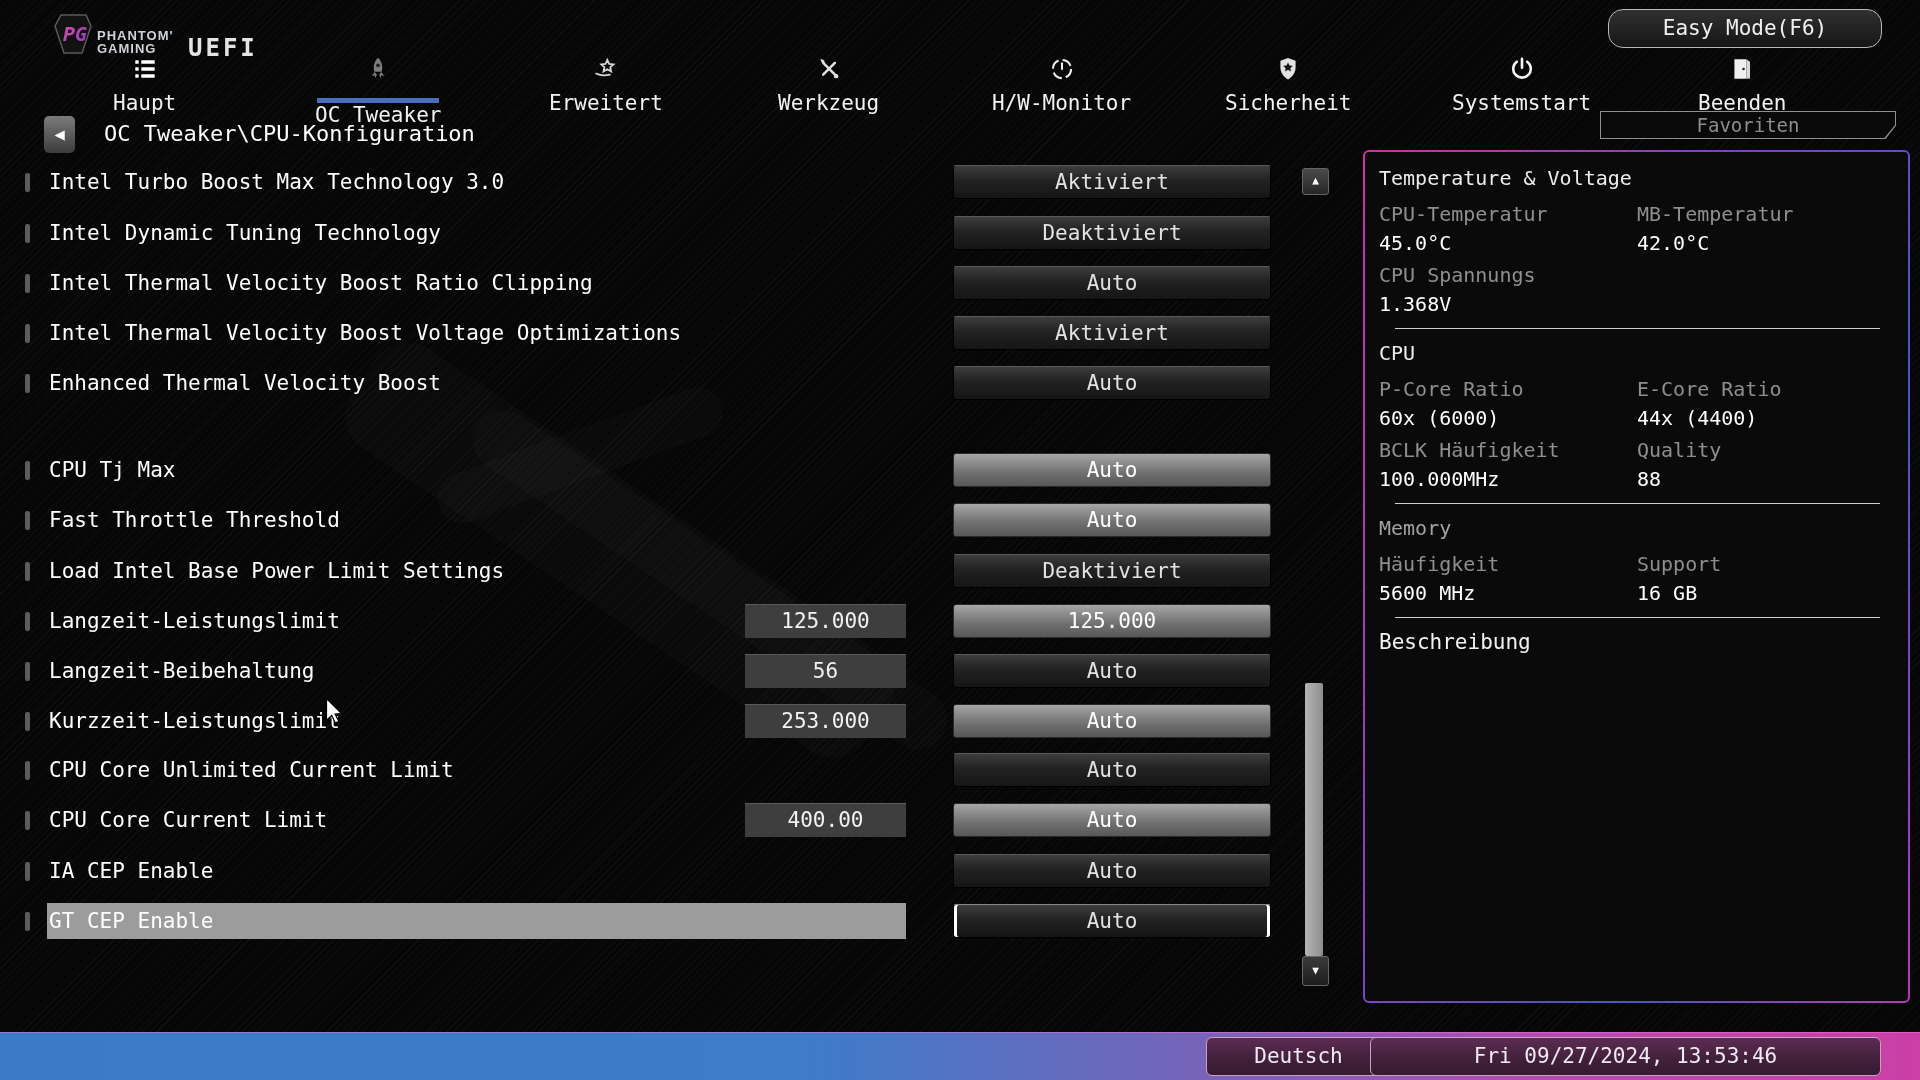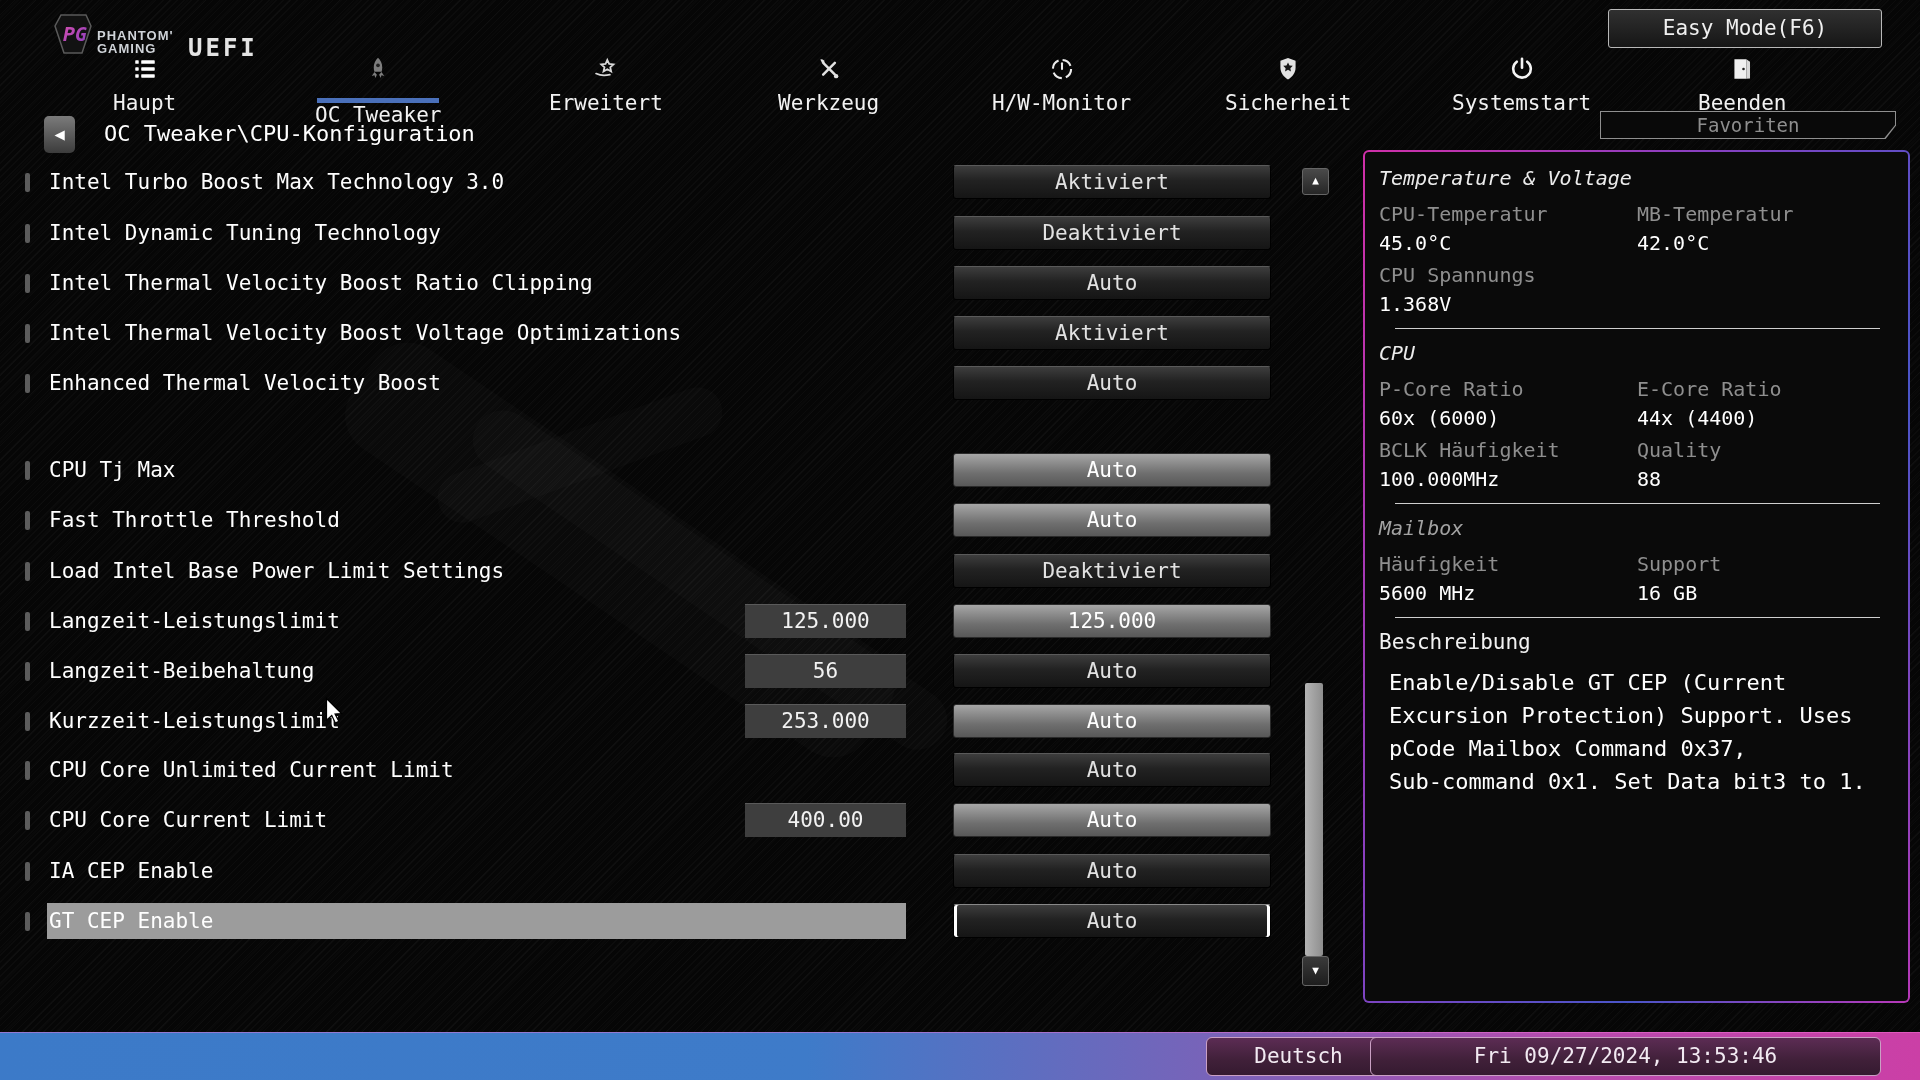--- a/index.html
+++ b/index.html
@@ -12,21 +12,21 @@
   .ghost{position:absolute;background:rgba(255,255,255,0.02);transform:rotate(-56deg);border-radius:40px;pointer-events:none;}
   .g1{left:560px;top:240px;width:120px;height:620px;}
   .g2{left:680px;top:300px;width:60px;height:560px;}
   .g3{left:430px;top:430px;width:300px;height:50px;transform:rotate(-20deg);}
 
   
   .logo{position:absolute;left:52px;top:12px;}
   .brandtxt{position:absolute;left:97px;top:29px;font-family:"Liberation Sans",sans-serif;
     font-size:13px;font-weight:bold;letter-spacing:1px;color:#cfd3d8;line-height:13px;}
   .uefi{position:absolute;left:188px;top:34px;font-size:24px;font-weight:bold;letter-spacing:3px;color:#e4e4e4;}
-  .easy-btn{position:absolute;left:1608px;top:9px;width:272px;height:37px;border:1px solid #b8b8b8;border-radius:3px;
+  .easy-btn{position:absolute;left:1608px;top:9px;width:272px;height:37px;border:1px solid #b8b8b8;border-radius:15px;
     background:linear-gradient(180deg,#303030,#161616);color:#f0f0f0;font-size:21px;text-align:center;line-height:36px;}
   .tab{position:absolute;top:56px;height:38px;display:flex;align-items:center;gap:9px;font-size:21px;color:#f2f2f2;flex-direction:column;}
   .tab .ic{width:26px;height:26px;display:inline-block;}
   .tab .ul{position:absolute;left:50%;transform:translateX(-50%);bottom:-9px;width:122px;height:5px;background:#4a70ba;}
   
   .back-btn{position:absolute;left:44px;top:116px;width:31px;height:37px;border-radius:5px;
     background:linear-gradient(180deg,#7b7b7b,#3c3c3c);color:#fff;font-size:17px;text-align:center;line-height:36px;}
   .crumb{position:absolute;left:104px;top:121px;font-size:22px;color:#fff;}
   .fav{position:absolute;left:1600px;top:111px;width:296px;height:28px;background:#8f8f8f;
     clip-path:polygon(0 0,100% 0,100% 52%,96.5% 100%,0 100%);}
@@ -54,21 +54,21 @@
     border:1px solid #666;border-radius:3px;color:#fff;font-size:11px;text-align:center;line-height:24px;}
   .sb-thumb{position:absolute;left:1305px;top:683px;width:18px;height:273px;border-radius:2px;
     background:linear-gradient(90deg,#b4b4b4,#8e8e8e);}
   .sb-down{position:absolute;left:1302px;top:956px;width:25px;height:28px;background:linear-gradient(180deg,#3a3a3a,#1d1d1d);
     border:1px solid #666;border-radius:3px;color:#fff;font-size:11px;text-align:center;line-height:27px;}
 
   
   .panel{position:absolute;left:1363px;top:150px;width:547px;height:853px;border-radius:6px;padding:2px;box-sizing:border-box;
     background:linear-gradient(115deg,#d02fa8 0%,#8a3fc0 35%,#4a55c8 70%,#b838b8 100%);}
   .panel-in{width:100%;height:100%;border-radius:4px;background:#0a0a0a;box-sizing:border-box;padding:12px 12px 0 14px;overflow:hidden;}
-  .s-title{font-size:20px;color:#ececec;margin:2px 0 12px;font-style:italic;}
+  .s-title{font-size:20px;color:#ececec;margin:2px 0 12px;}
   .s-title.dim{color:#a2a2a2;}
   .info-row{display:grid;grid-template-columns:258px 1fr;margin-bottom:8px;}
   .cell .cl{font-size:20px;color:#8f8f8f;}
   .cell .cv{font-size:20px;color:#fff;margin-top:5px;}
   .divider{height:1px;background:#cfcfcf;margin:12px 16px 12px 16px;}
   .desc-title{font-size:21px;color:#f2f2f2;margin:6px 0 12px;}
   .desc-line{font-size:22px;color:#fff;line-height:33px;margin-left:10px;white-space:pre;}
 
   
   .footer{position:absolute;left:0;top:1032px;width:1920px;height:48px;
@@ -306,40 +306,34 @@
             <div class="cell">
               <div class="cl">BCLK Häufigkeit</div>
               <div class="cv">100.000MHz</div>
             </div>
             <div class="cell">
               <div class="cl">Quality</div>
               <div class="cv">88</div>
             </div>
           </div>
           <div class="divider"></div>
-          <div class="s-title dim">Mailbox</div>
+          <div class="s-title dim">Memory</div>
           <div class="info-row">
             <div class="cell">
               <div class="cl">Häufigkeit</div>
               <div class="cv">5600 MHz</div>
             </div>
             <div class="cell">
               <div class="cl">Support</div>
               <div class="cv">16 GB</div>
             </div>
           </div>
           <div class="divider"></div>
         </div>
       <div class="desc-title">Beschreibung</div>
-      <div id="desc-lines">
-          <div class="desc-line">Enable/Disable GT CEP (Current</div>
-          <div class="desc-line">Excursion Protection) Support. Uses</div>
-          <div class="desc-line">pCode Mailbox Command 0x37,</div>
-          <div class="desc-line">Sub-command 0x1. Set Data bit3 to 1.</div>
-        </div>
     </div>
   </div>
 
   <div class="footer">
     <div class="f-btn f-lang">Deutsch</div>
     <div class="f-btn f-time">Fri 09/27/2024, 13:53:46</div>
   </div>
 
   <div class="cursor">
     <svg width="18" height="27" viewBox="0 0 12 18">

